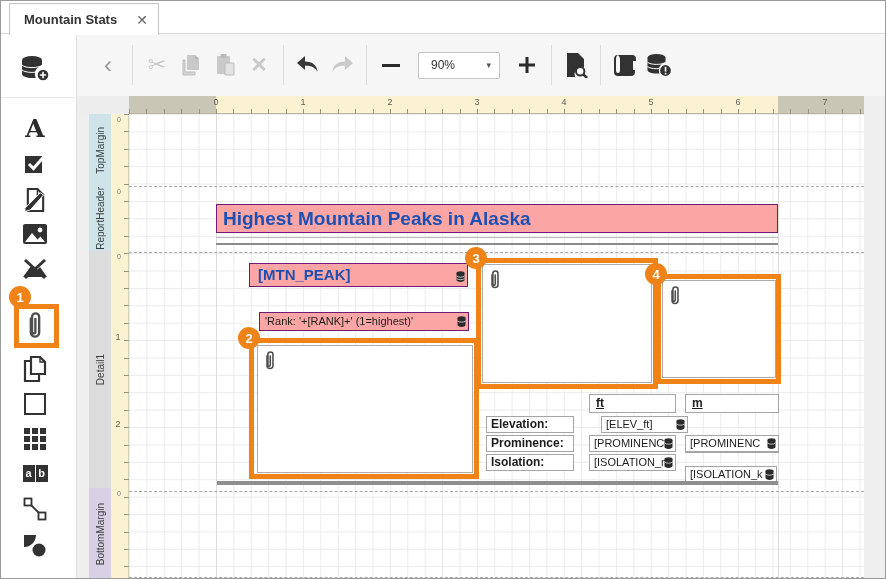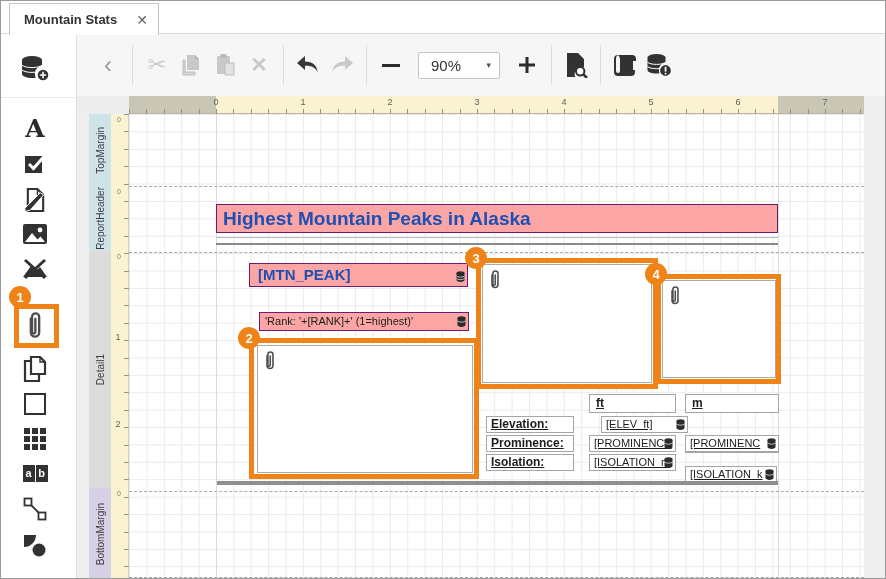--- a/index.html
+++ b/index.html
@@ -28,21 +28,21 @@
 
   
   .toolbar { position:absolute; left:76px; top:33px; width:810px; height:62px; background:#f6f6f6; display:flex; align-items:center; padding-left:14px; z-index:3; }
   .tb { display:flex; align-items:center; justify-content:center; width:34px; height:40px; flex:0 0 auto; }
   .tb-sep { width:1px; height:40px; background:#dcdcdc; margin:0 7px; flex:0 0 auto; }
   .tb-back { color:#9a9a9a; font-size:24px; }
   .tb-cut { color:#c9c9c9; font-size:22px; }
   .tb-del { color:#c9c9c9; font-size:21px; font-weight:bold; }
   .zoom-minus { width:18px; height:3px; background:#2b2b2b; }
   .zoom-select { width:82px; height:27px; background:#fff; border:1px solid #c4c4c4; border-radius:2px; display:flex; align-items:center; padding:0 8px 0 12px; margin:0 10px; flex:0 0 auto; }
-  .zoom-select .val { font-size:15px; color:#333; }
+  .zoom-select .val { font-size:12px; color:#333; }
   .zoom-select .caret { margin-left:auto; font-size:9px; color:#555; }
 
   
   .canvas { position:absolute; left:76px; top:95px; width:810px; height:484px; background:#efefef; overflow:hidden; }
   .corner { position:absolute; left:0; top:0; width:52px; height:18px; background:#ededed; }
   .hruler-seg { position:absolute; top:0; height:18px; border-bottom:1px solid #b9b5a2; }
   .hr-gray { background:#c9c6b6; }
   .hr-cream { background:#fbf2d2; }
   .hticks { position:absolute; left:52px; top:13px; width:735px; height:5px; background:repeating-linear-gradient(to right,#97937f 0 1px,transparent 1px 17.4px); }
   .hnum { position:absolute; top:1px; transform:translateX(-50%); font-size:9px; color:#5d5d5d; }
@@ -66,21 +66,21 @@
   .mtn-box { left:172px; top:167px; width:219px; height:24px; font-size:15px; font-weight:bold; color:#1E50B4; line-height:22px; padding-left:8px; }
   .expr { font-size:11px; color:#1c1c1c; line-height:16px; padding-left:5px; }
   .latlon-box { left:182px; top:198px; width:210px; height:18px; }
   .rank-box { left:182px; top:216px; width:210px; height:19px; line-height:17px; }
   .dbic { position:absolute; right:2px; top:2px; }
 
   .hl { position:absolute; border:5px solid #EF8318; background:transparent; z-index:20; }
   .picbox { position:absolute; background:#fff; border:1px solid #ababab; z-index:10; }
   .picbox svg { position:absolute; left:5px; top:3px; }
 
-  .cell { position:absolute; background:#fff; border:1px solid #a5a5a5; overflow:hidden; white-space:nowrap;text-decoration:underline; }
+  .cell { position:absolute; background:#fff; border:1px solid #a5a5a5; overflow:hidden; white-space:nowrap; }
   .hdr-cell { font-size:12px; font-weight:bold; color:#1c1c1c; line-height:17px; padding-left:6px; text-decoration:underline; }
   .lbl-cell { font-size:12px; font-weight:bold; color:#1c1c1c; line-height:15px; padding-left:4px; }
   .val-cell { font-size:11px; color:#1c1c1c; line-height:15px; padding-left:4px; }
   .bottom-bar { position:absolute; left:140px; top:385px; width:561px; height:4px; background:#8f8f8f; }
 </style>
 </head>
 <body>
 
 <div class="app">
 

